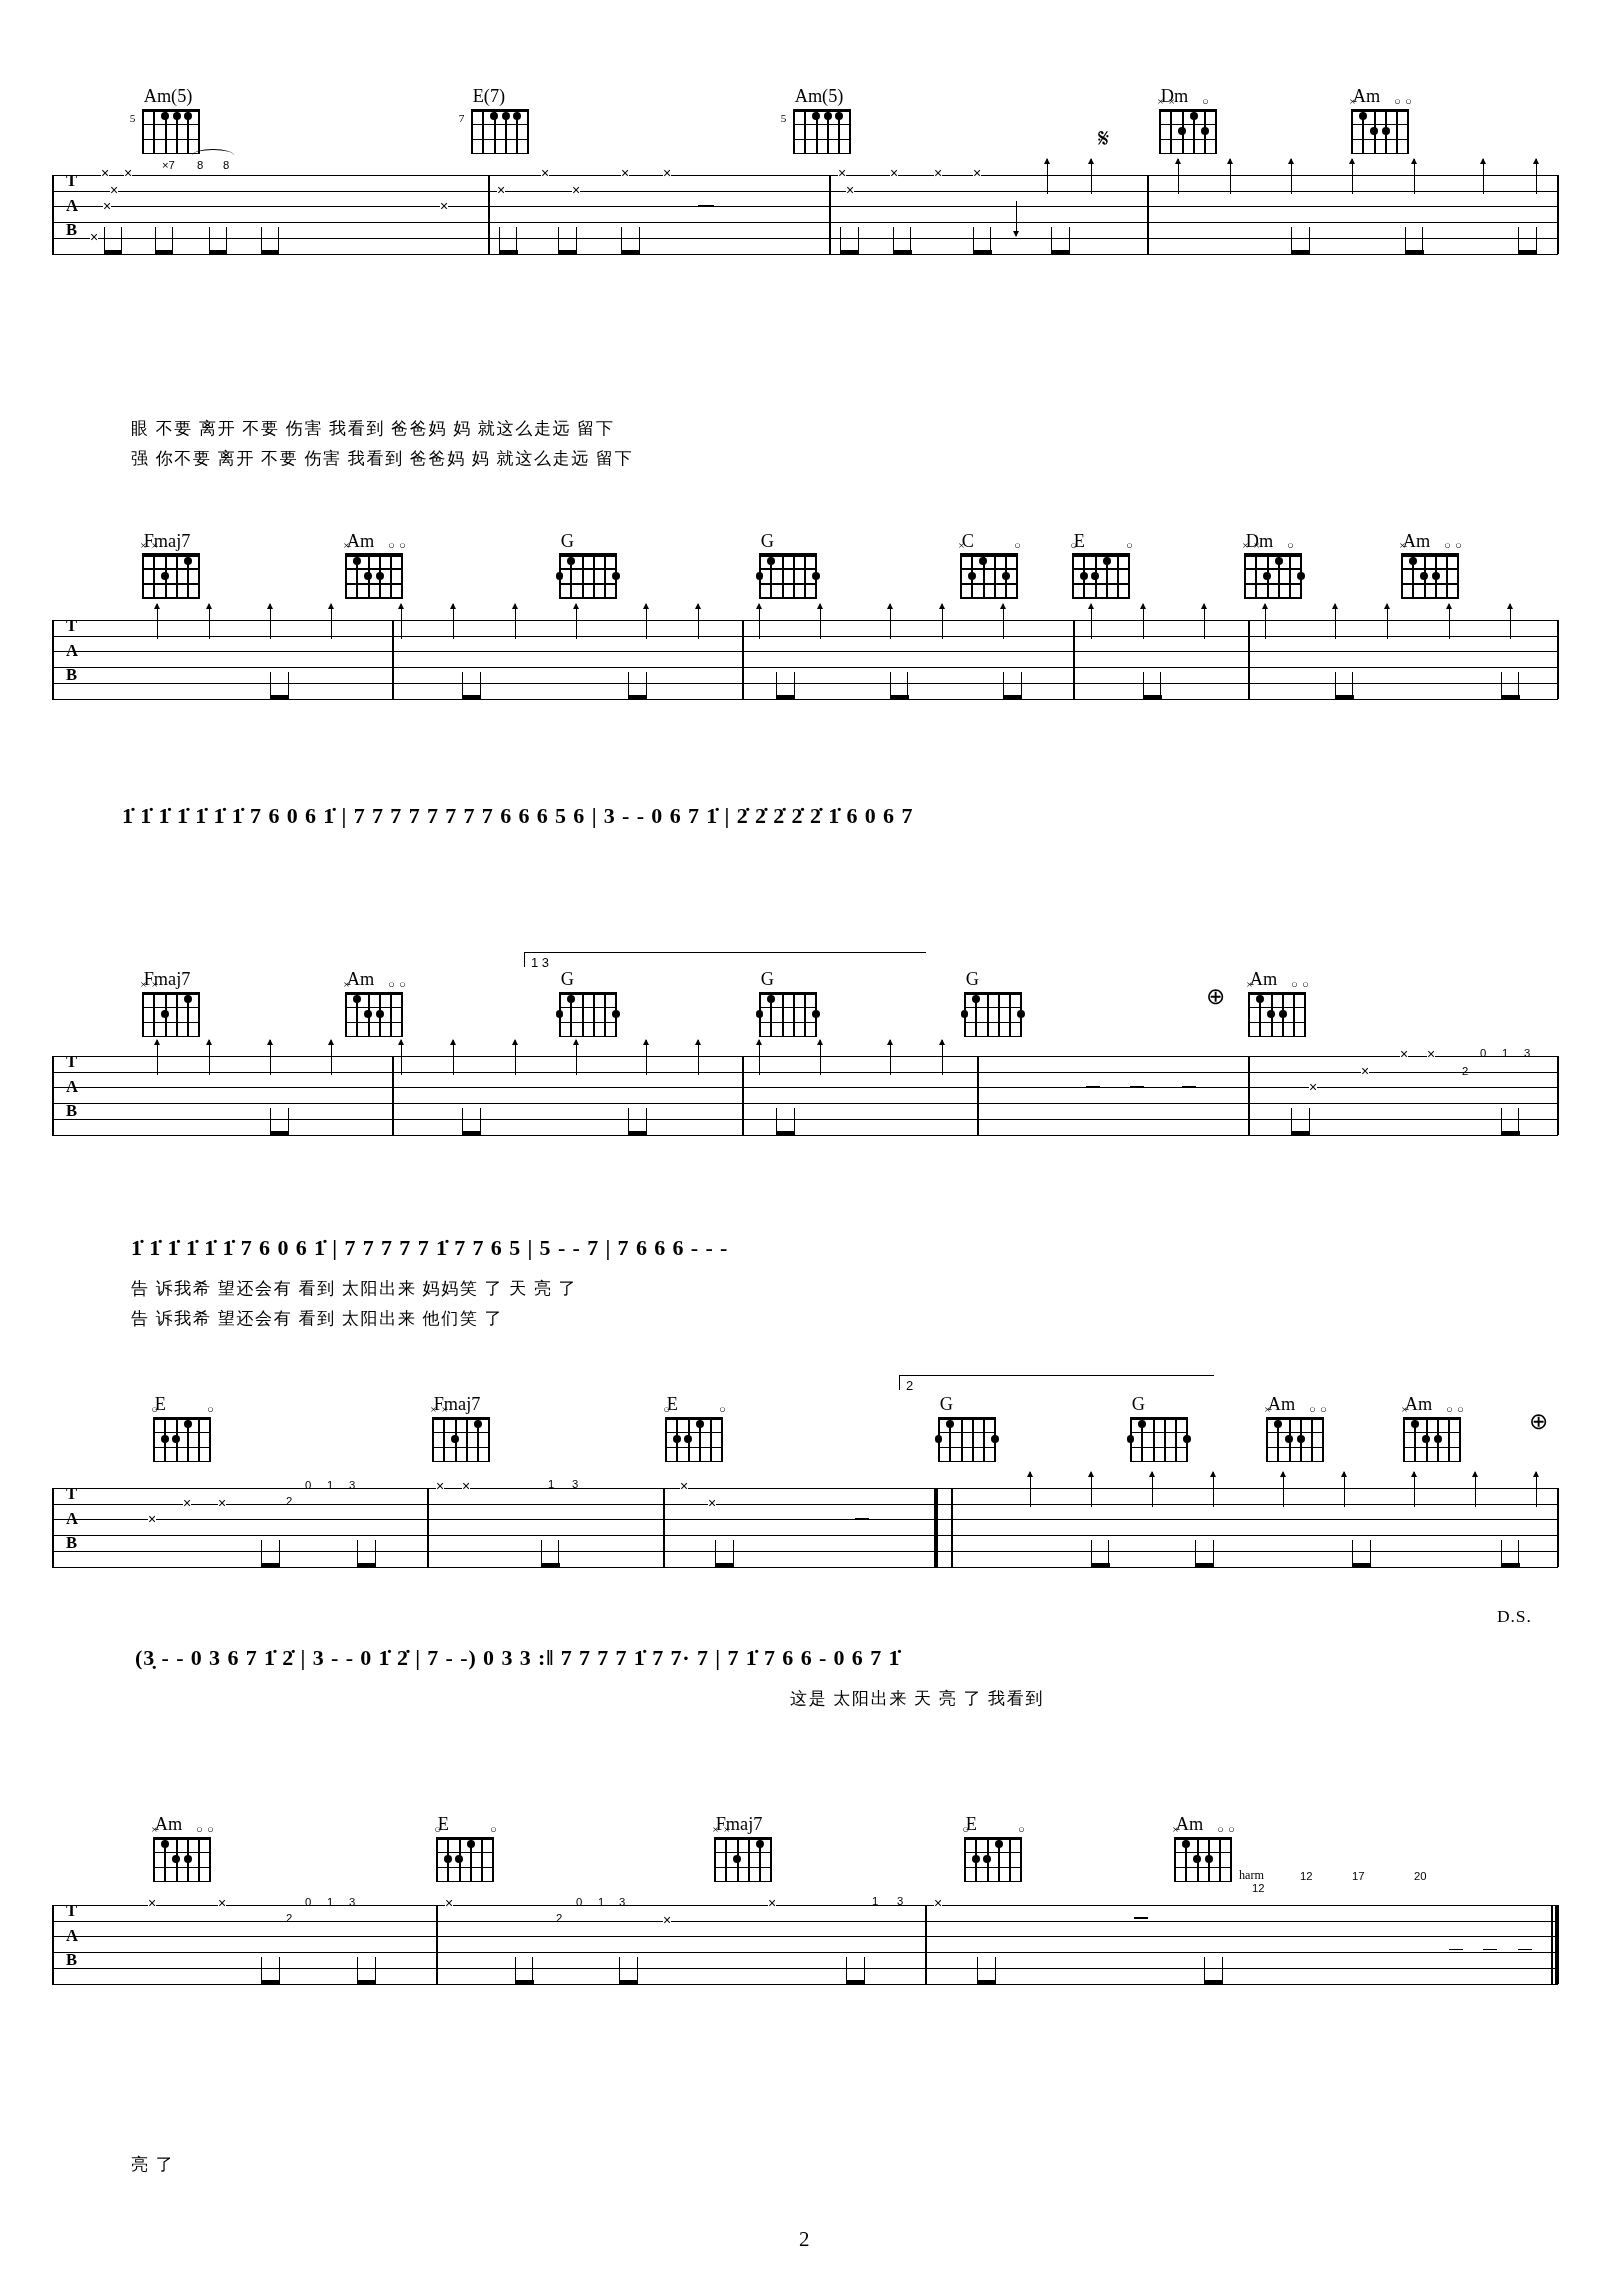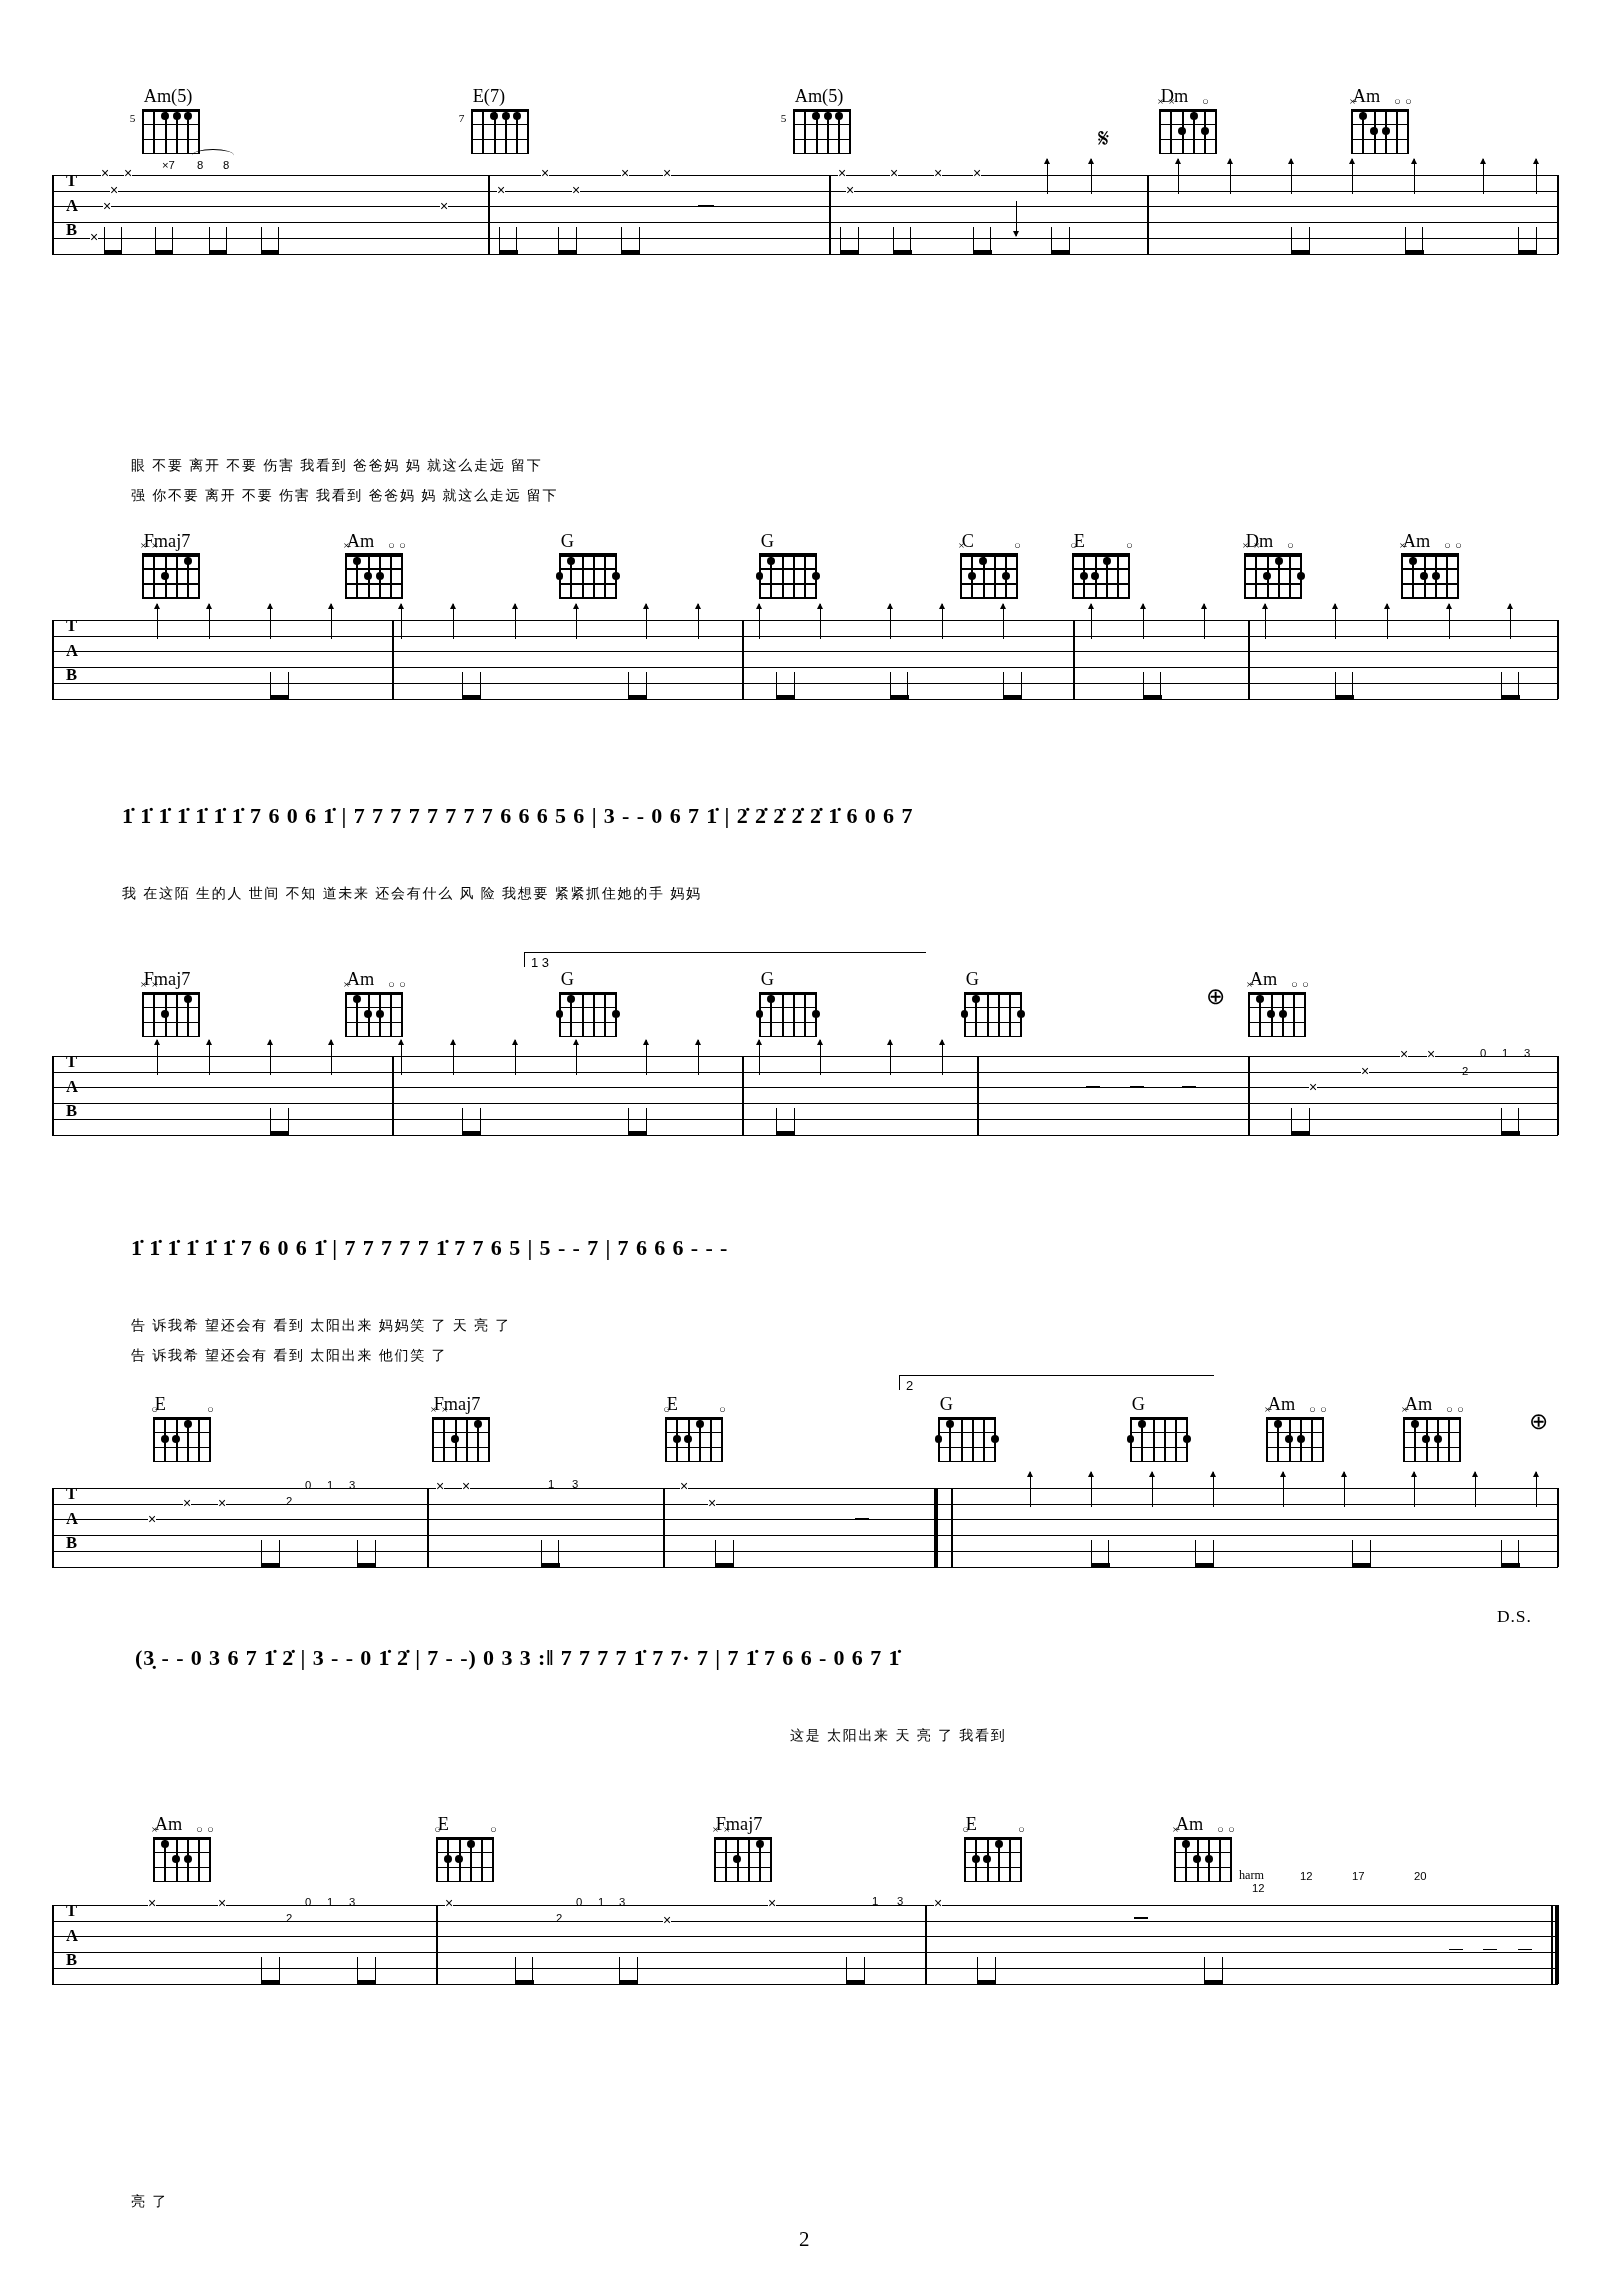--- a/index.html
+++ b/index.html
@@ -31,21 +31,21 @@
   .arrowup{position:absolute;width:1.2px;background:#000;}
   .arrowup:after{content:"";position:absolute;top:-0.9px;left:-2.8px;border-left:3.5px solid transparent;border-right:3.5px solid transparent;border-bottom:6.1px solid #000;}
   .arrowdn{position:absolute;width:1.2px;background:#000;}
   .arrowdn:after{content:"";position:absolute;bottom:-0.9px;left:-2.8px;border-left:3.5px solid transparent;border-right:3.5px solid transparent;border-top:6.1px solid #000;}
   .stem{position:absolute;width:1.4px;background:#000;}
   .beam{position:absolute;height:3.5px;background:#000;}
   .dashln{position:absolute;height:1.4px;background:#000;}
 
   
   .notesrow{position:absolute;white-space:nowrap;font-family:"Liberation Serif",serif;font-size:23.6px;font-weight:bold;letter-spacing:0.9px;}
-  .lyricrow{position:absolute;white-space:nowrap;font-family:Liberation Sans, sans-serif;font-size:14px;letter-spacing:1.7px;margin-top:40px;}
+  .lyricrow{position:absolute;white-space:nowrap;font-family:Liberation Serif, serif;font-size:17px;letter-spacing:1.7px;}
   .slur{position:absolute;border-top:1.7px solid #000;border-radius:50%;height:12.2px;}
   .repeatnum{position:absolute;font-size:13px;font-family:"Liberation Sans",sans-serif;}
   .bracket{position:absolute;border-top:1.4px solid #000;border-left:1.4px solid #000;}
   .segno{position:absolute;font-size:26px;}
   .dstext{position:absolute;font-size:17.5px;font-family:"Liberation Serif",serif;letter-spacing:0.9px;}
   .pagenum{position:absolute;font-size:21px;font-family:"Liberation Serif",serif;}
   .coda{position:absolute;font-size:23px;}
   .tinynum{position:absolute;font-size:11.3px;font-family:"Liberation Sans",sans-serif;}
 </style>
 </head>
@@ -481,21 +481,20 @@
         <div class="stem" style="left:1108px;top:52px;height:24.4px;"></div>
     <div class="beam" style="left:1283px;top:75px;width:19px;"></div>
         <div class="stem" style="left:1283px;top:52px;height:24.4px;"></div>
         <div class="stem" style="left:1300px;top:52px;height:24.4px;"></div>
     <div class="beam" style="left:1449px;top:75px;width:19px;"></div>
         <div class="stem" style="left:1449px;top:52px;height:24.4px;"></div>
         <div class="stem" style="left:1466px;top:52px;height:24.4px;"></div>
   </div>
 
   <div class="notesrow" style="left:122px;top:288px;font-size:22px;">1̇ 1̇ 1̇ 1̇ 1̇ 1̇ 1̇ 7 6 0 6 1̇ | 7 7 7 7 7 7 7 7 6 6 6 5 6 | 3 - - 0 6 7 1̇ | 2̇ 2̇ 2̇ 2̇ 2̇ 1̇ 6 0 6 7</div>
-  <div class="lyricrow" style="left:122px;top:330px;">我 在这陌 生的人 世间  不知  道未来  还会有什么  风    险      我想要 紧紧抓住她的手  妈妈</div>
 </div>
 
 <div class="system" style="position:absolute;left:0;top:943px;width:1623px;height:262px;">
   <div class="bracket" style="left:524px;top:8.7px;width:401px;height:14px;"></div>
   <div class="repeatnum" style="left:531px;top:12.2px;">1 3</div>
 
   <div class="chordbox" style="left:142px;top:26px;">
     <div class="chordname">Fmaj7</div>
     <div class="grid">
       <div class="nut"></div>

